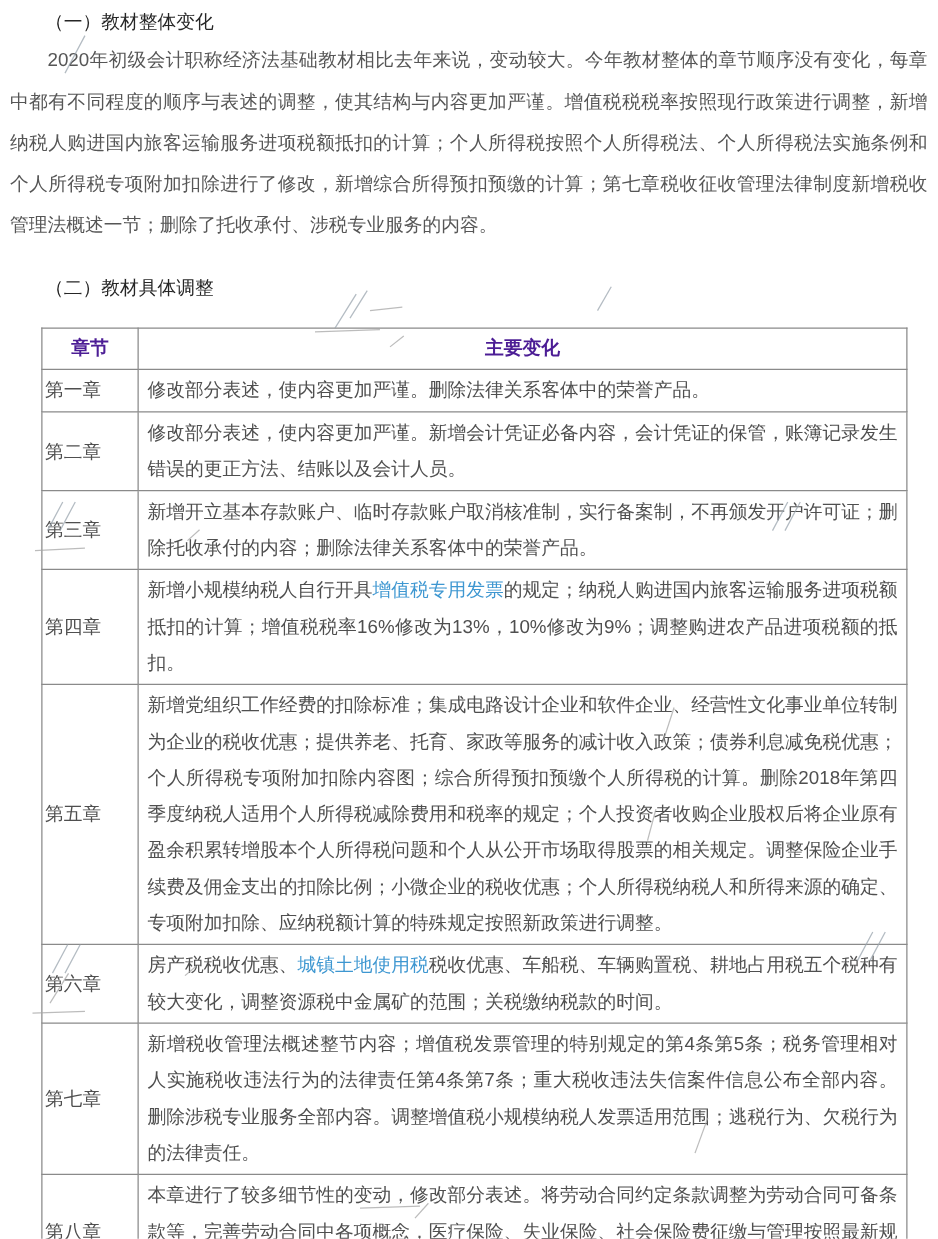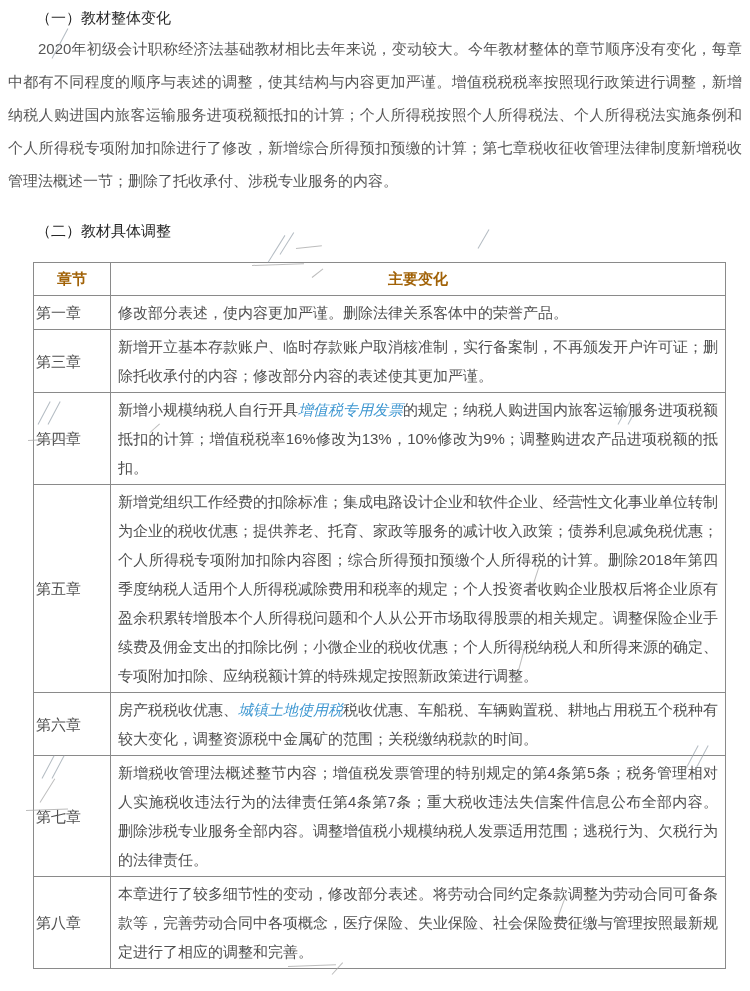--- a/index.html
+++ b/index.html
@@ -38,38 +38,38 @@
     table-layout: fixed;
   }
   .changes-table th, .changes-table td {
     border: 1px solid var(--border-gray, #8a8a8a);
     font-size: 15px;
     color: #4f4f4f;
   }
   .changes-table th {
     font-weight: bold;
     text-align: center;
-    color: #a16207;
+    color: #4c1d95;
     padding: 6px 2px;
     line-height: 20px;
   }
   .changes-table col.chapter-col { width: 77px; }
   td.chapter-cell {
     text-align: left;
     vertical-align: middle;
     padding: 2px;
     line-height: 29px;
   }
   td.changes-cell {
     padding: 2px 7px;
     line-height: 29px;
     text-align: justify;
     vertical-align: middle;
   }
-  .inline-link { color: var(--link-blue, #3e97d1); cursor: pointer; font-style: italic; }
+  .inline-link { color: var(--link-blue, #3e97d1); cursor: pointer; }
 
   
   .scribble {
     position: absolute;
     border-top: 1px solid #9aa4ad;
     opacity: 0.75;
     pointer-events: none;
     transform-origin: left center;
   }
   .scribble.gray { border-top-color: #a6a6a6; }
@@ -95,22 +95,26 @@
         <th>章节</th>
         <th>主要变化</th>
       </tr>
     </thead>
     <tbody>
         <tr>
           <td class="chapter-cell">第一章</td>
           <td class="changes-cell"><span>修改部分表述，使内容更加严谨。删除法律关系客体中的荣誉产品。</span></td>
         </tr>
         <tr>
+          <td class="chapter-cell">第二章</td>
+          <td class="changes-cell"><span>修改部分表述，使内容更加严谨。新增会计凭证必备内容，会计凭证的保管，账簿记录发生错误的更正方法、结账以及会计人员。</span></td>
+        </tr>
+        <tr>
           <td class="chapter-cell">第三章</td>
-          <td class="changes-cell"><span>新增开立基本存款账户、临时存款账户取消核准制，实行备案制，不再颁发开户许可证；删除托收承付的内容；修改部分内容的表述使其更加严谨。</span></td>
+          <td class="changes-cell"><span>新增开立基本存款账户、临时存款账户取消核准制，实行备案制，不再颁发开户许可证；删除托收承付的内容；删除法律关系客体中的荣誉产品。</span></td>
         </tr>
         <tr>
           <td class="chapter-cell">第四章</td>
           <td class="changes-cell"><span>新增小规模纳税人自行开具</span><span class="inline-link">增值税专用发票</span><span>的规定；纳税人购进国内旅客运输服务进项税额抵扣的计算；增值税税率16%修改为13%，10%修改为9%；调整购进农产品进项税额的抵扣。</span></td>
         </tr>
         <tr>
           <td class="chapter-cell">第五章</td>
           <td class="changes-cell"><span>新增党组织工作经费的扣除标准；集成电路设计企业和软件企业、经营性文化事业单位转制为企业的税收优惠；提供养老、托育、家政等服务的减计收入政策；债券利息减免税优惠；个人所得税专项附加扣除内容图；综合所得预扣预缴个人所得税的计算。删除2018年第四季度纳税人适用个人所得税减除费用和税率的规定；个人投资者收购企业股权后将企业原有盈余积累转增股本个人所得税问题和个人从公开市场取得股票的相关规定。调整保险企业手续费及佣金支出的扣除比例；小微企业的税收优惠；个人所得税纳税人和所得来源的确定、专项附加扣除、应纳税额计算的特殊规定按照新政策进行调整。</span></td>
         </tr>
         <tr>

